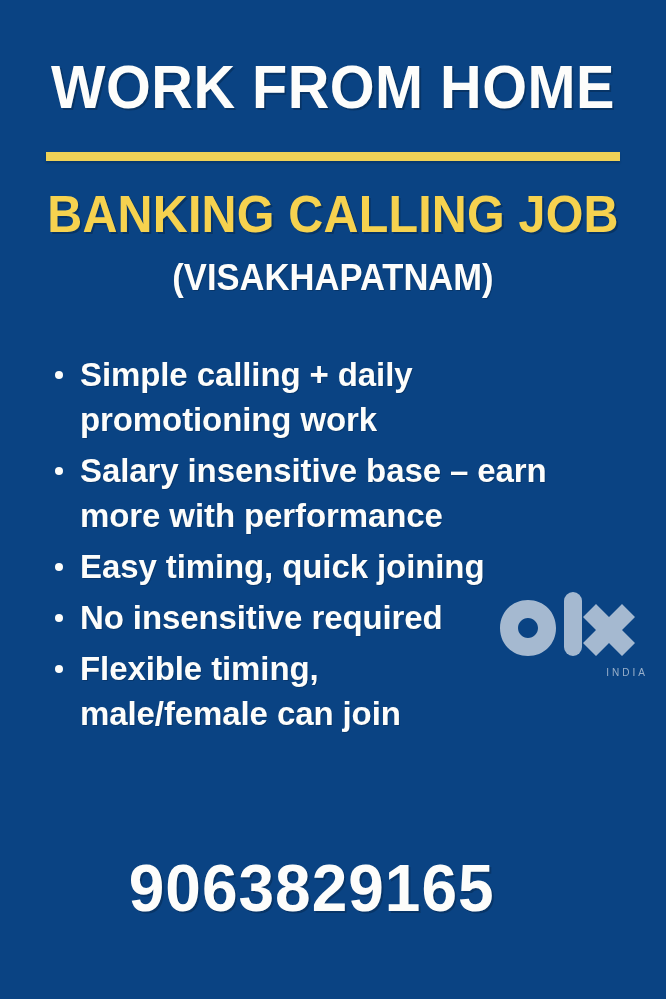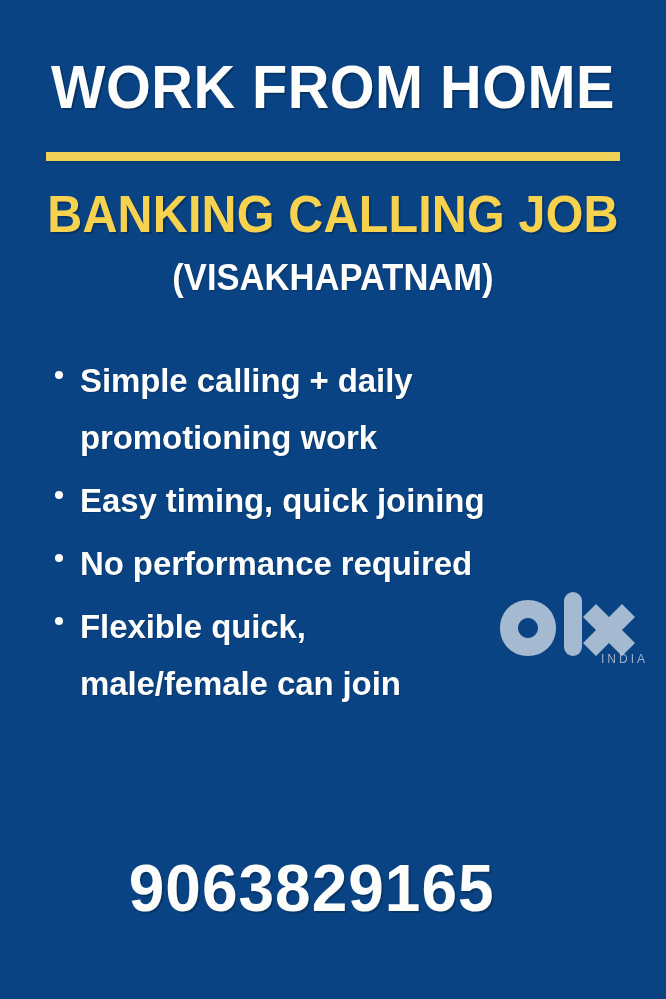--- a/index.html
+++ b/index.html
@@ -95,21 +95,21 @@
     padding: 0;
     list-style: none;
   }
   .bullet {
     position: relative;
     padding-left: 36px;
     color: #fdfdfb;
     font-family: "Liberation Sans", sans-serif;
     font-weight: bold;
     font-size: 33px;
-    line-height: 57px;
+    line-height: 45px;
     letter-spacing: -0.1px;
     margin-bottom: 6px;
     text-shadow: 1px 1px 0 rgba(0,0,0,0.18);
     white-space: pre-line;
   }
   .bullet::before {
     content: "";
     position: absolute;
     left: 11px;
     top: 19px;
@@ -143,23 +143,23 @@
     right: 14px;
     bottom: 32px;
     width: 160px;
     height: 92px;
     opacity: 0.82;
   }
   .watermark svg { display: block; }
   .wm-india {
     position: absolute;
     right: 18px;
-    bottom: 40px;
-    font-family: "Liberation Sans", sans-serif;
-    font-size: 12px;
+    bottom: 28px;
+    font-family: "Liberation Sans", sans-serif;
+    font-size: 10px;
     letter-spacing: 3px;
     color: #c8d4e2;
     opacity: 0.75;
   }
 </style>
 </head>
 <body>
 
 <div id="poster">
 
@@ -167,23 +167,25 @@
 
   <div class="divider"></div>
 
   <div class="subhead">BANKING CALLING JOB</div>
 
   <div class="city">(VISAKHAPATNAM)</div>
 
   <ul class="bullets">
     <li class="bullet">Simple calling + daily
 promotioning work</li>
+    <li class="bullet">Salary insensitive base – earn
+more with performance</li>
     <li class="bullet">Easy timing, quick joining</li>
-    <li class="bullet">No performance required</li>
-    <li class="bullet">Flexible quick,
+    <li class="bullet">No insensitive required</li>
+    <li class="bullet">Flexible timing,
 male/female can join</li>
   </ul>
 
   <div class="phone">9063829165</div>
 
   <div class="watermark">
     <svg width="160" height="92" viewBox="0 0 160 92" xmlns="http://www.w3.org/2000/svg">
       <g fill="#c8d4e2">
         <path d="M36 18 C20 18 8 30 8 46 C8 62 20 74 36 74 C52 74 64 62 64 46 C64 30 52 18 36 18 Z M36 36 C41.5 36 46 40.5 46 46 C46 51.5 41.5 56 36 56 C30.5 56 26 51.5 26 46 C26 40.5 30.5 36 36 36 Z"></path>
         <rect x="72" y="10" width="18" height="64" rx="9"></rect>

